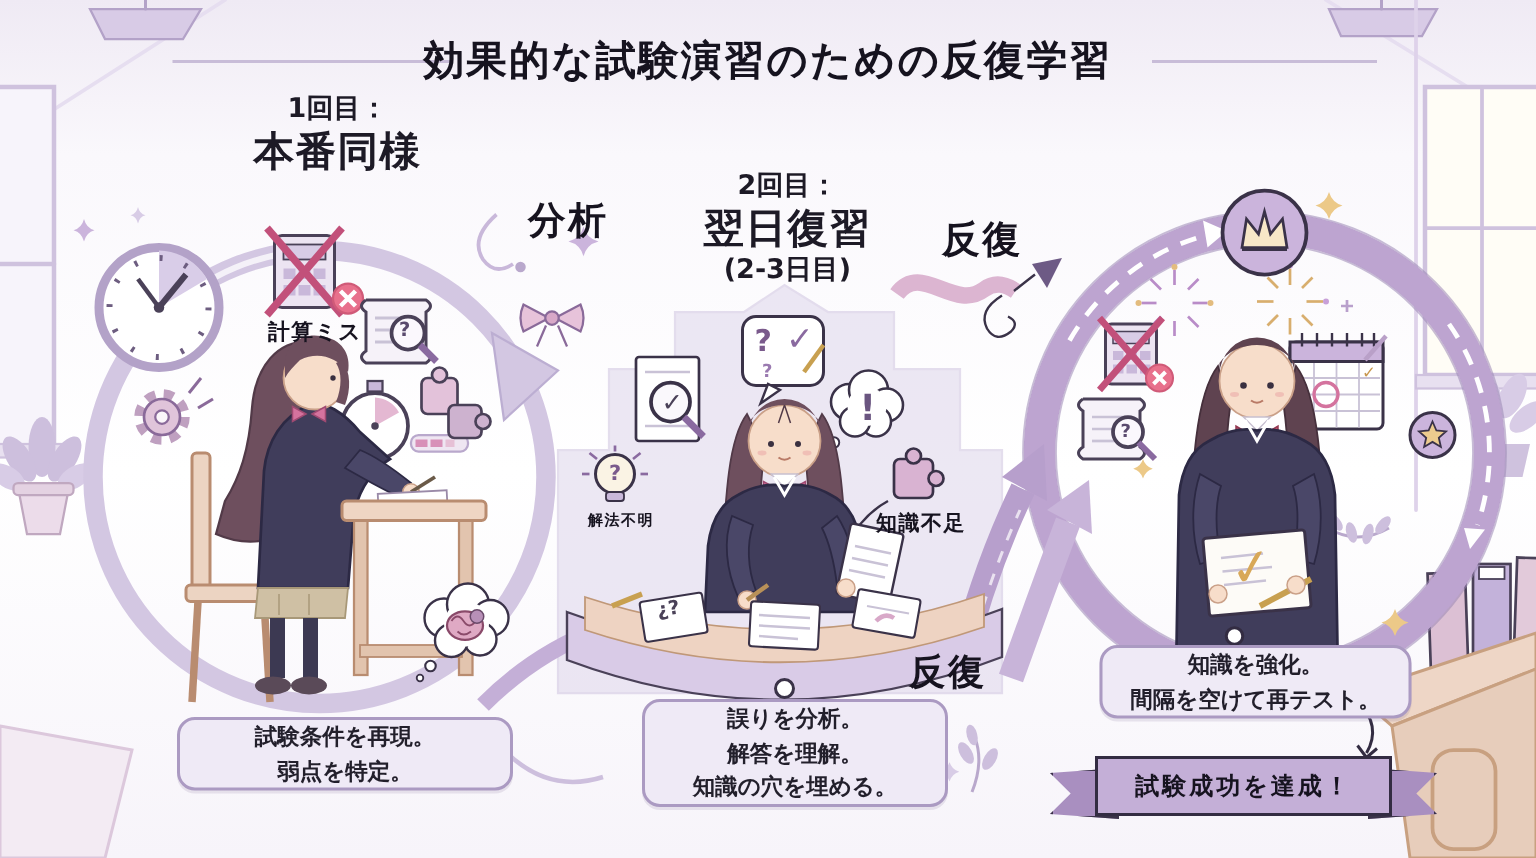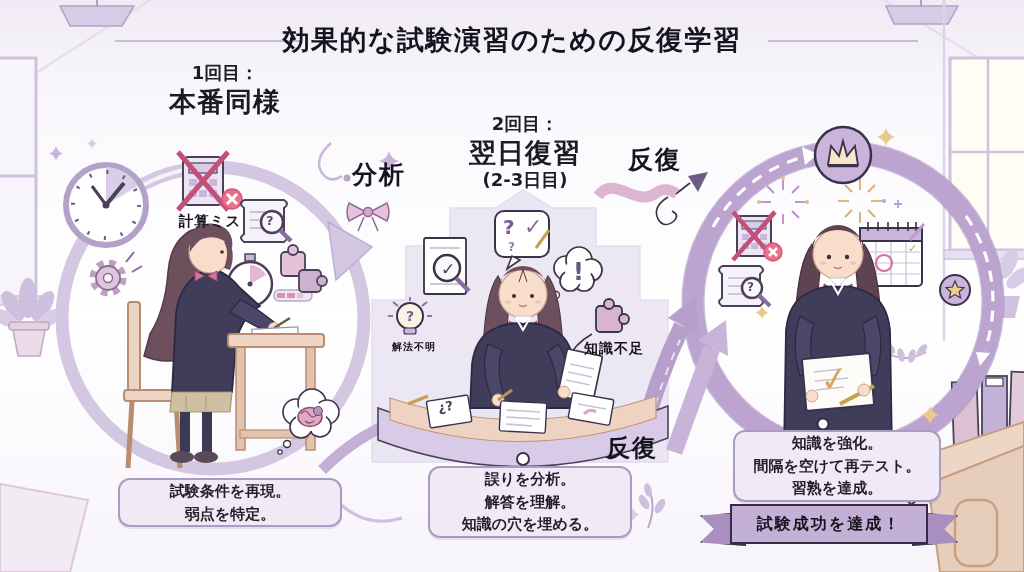--- a/index.html
+++ b/index.html
@@ -530,41 +530,40 @@
     <div class="name">本番同様</div>
   </div>
 
   <div class="heading" style="left:420px;top:113px;width:210px;">
     <div class="round">2回目：</div>
     <div class="name">翌日復習</div>
     <div class="timing">(2-3日目)</div>
   </div>
 
 
-  <div class="flowlabel" style="left:352px;top:130px;margin-top:28px;">分析</div>
+  <div class="flowlabel" style="left:352px;top:130px;">分析</div>
   <div class="flowlabel" style="left:628px;top:143px;">反復</div>
   <div class="flowlabel" style="left:606px;top:432px;font-size:24px;">反復</div>
 
   <div class="tag" style="left:158px;top:212px;width:104px;">計算ミス</div>
   <div class="tag" style="left:362px;top:340px;width:104px;font-size:10px;">解法不明</div>
   <div class="tag" style="left:562px;top:340px;width:104px;font-size:14px;">知識不足</div>
 
   <div class="note" style="left:118px;top:478px;width:212px;">
     <div>試験条件を再現。</div>
     <div>弱点を特定。</div>
   </div>
   <div class="note" style="left:428px;top:466px;width:192px;">
     <div>誤りを分析。</div>
     <div>解答を理解。</div>
     <div>知識の穴を埋める。</div>
   </div>
   <div class="note" style="left:733px;top:430px;width:196px;">
     <div>知識を強化。</div>
     <div>間隔を空けて再テスト。</div>
-    <div>習熟を達成。</div>
   </div>
 
   <div class="banner">
     <div class="tail left"></div>
     <div class="tail right"></div>
     <div class="band">試験成功を達成！</div>
   </div>
 
   <span class="glyph" style="left:266px;top:214px;font-size:13px;color:#5a4a6e;">?</span>
   <span class="glyph" style="left:406px;top:309px;font-size:14px;color:#7a5a8c;">?</span>

